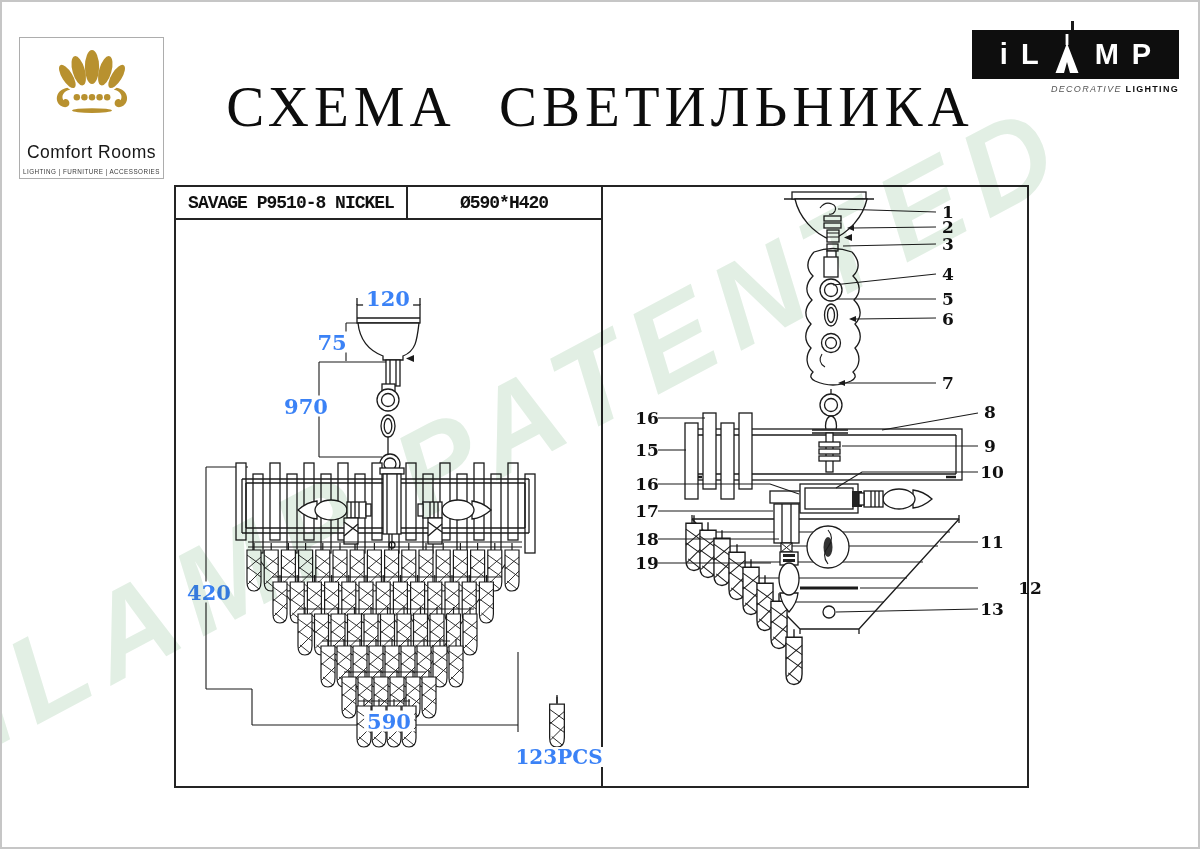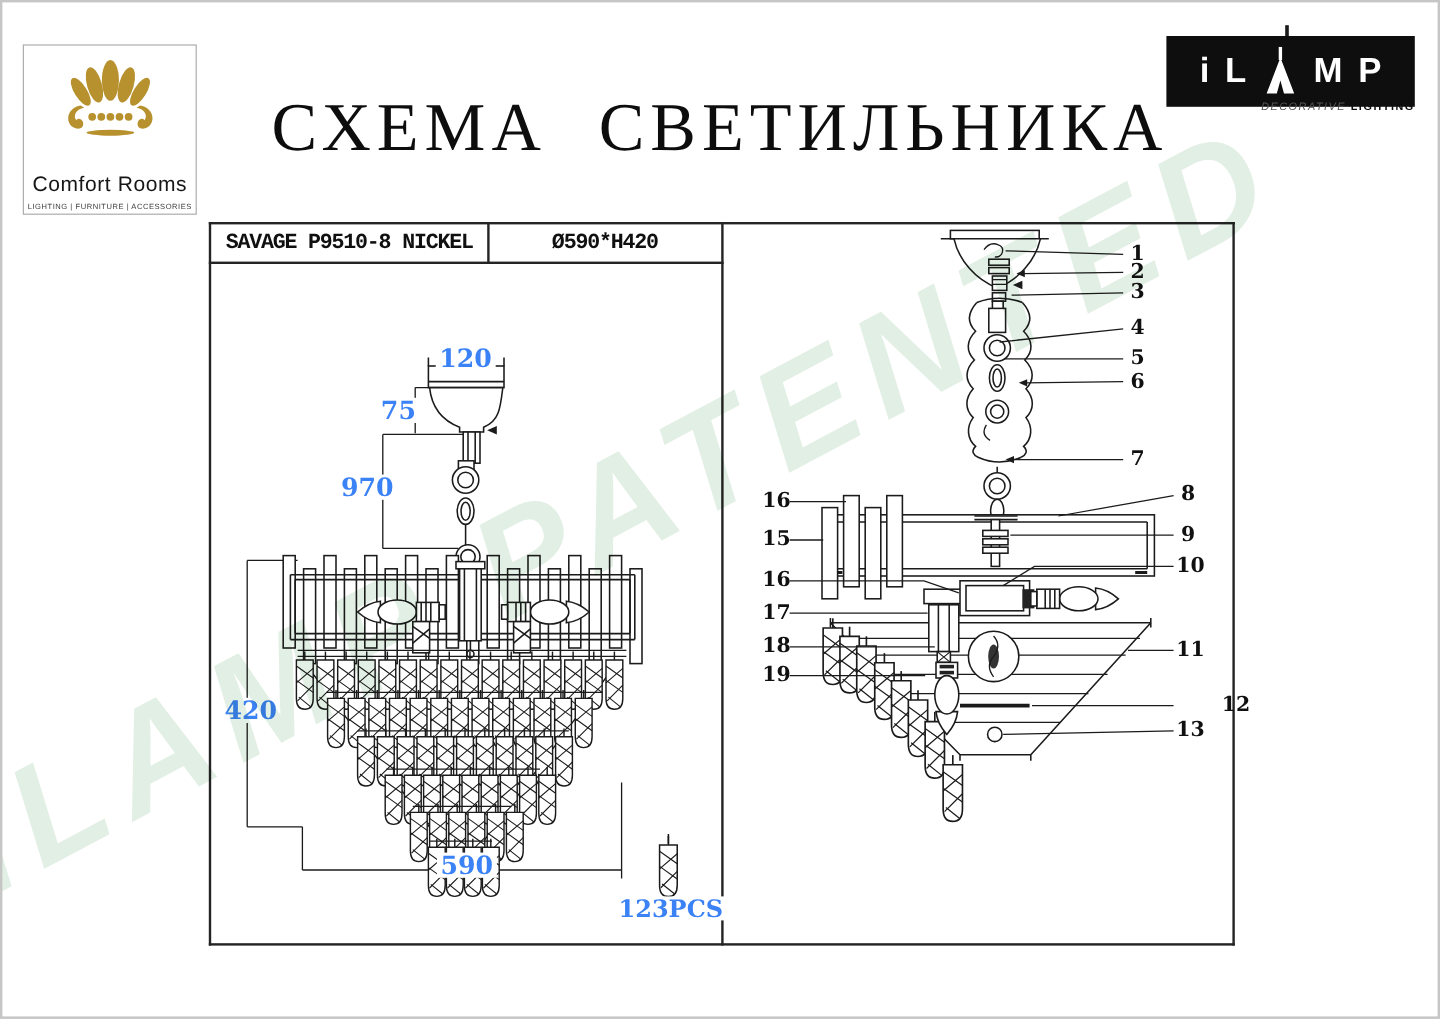--- a/index.html
+++ b/index.html
@@ -13,21 +13,21 @@
              transform:rotate(-28deg);transform-origin:0 50%;mix-blend-mode:multiply;}
   
   .logo-box{position:absolute;left:17px;top:35px;width:145px;height:142px;background:#fff;
             border:1px solid #adadad;z-index:2;text-align:center;box-sizing:border-box;}
   .logo-crown{margin-top:10px;}
   .logo-name{font-size:17.5px;letter-spacing:.5px;color:#161616;margin-top:16px;}
   .logo-tagline{font-size:6.3px;letter-spacing:.45px;color:#3a3a3a;margin-top:5px;}
   .main-title{position:absolute;left:170px;right:170px;top:72px;z-index:2;text-align:center;
               font-family:"Liberation Serif",serif;font-size:57px;font-weight:400;
               letter-spacing:5px;word-spacing:24px;color:#0d0d0d;white-space:nowrap;}
-  .ilamp-logo{position:absolute;left:970px;top:28px;width:207px;height:59px;background:#0e0e0e;
+  .ilamp-logo{position:absolute;left:970px;top:28px;width:207px;height:49px;background:#0e0e0e;
               z-index:2;display:flex;align-items:center;justify-content:center;}
   .ilamp-letters{color:#fff;font-weight:700;font-size:29px;letter-spacing:13px;
                  font-family:"Liberation Sans",sans-serif;padding-left:13px;}
   .ilamp-cord{position:absolute;left:1069px;top:19px;width:3px;height:9px;background:#1a1a1a;z-index:2;}
   .ilamp-tagline{position:absolute;top:82px;left:970px;width:207px;text-align:right;z-index:2;
                  font-size:9px;letter-spacing:1.3px;}
   .ilamp-tagline .reg{color:#555;font-weight:400;font-style:italic;}
   .ilamp-tagline .bold{color:#0e0e0e;font-weight:700;}
   
   .frame{position:absolute;z-index:1;background:#242424;}

